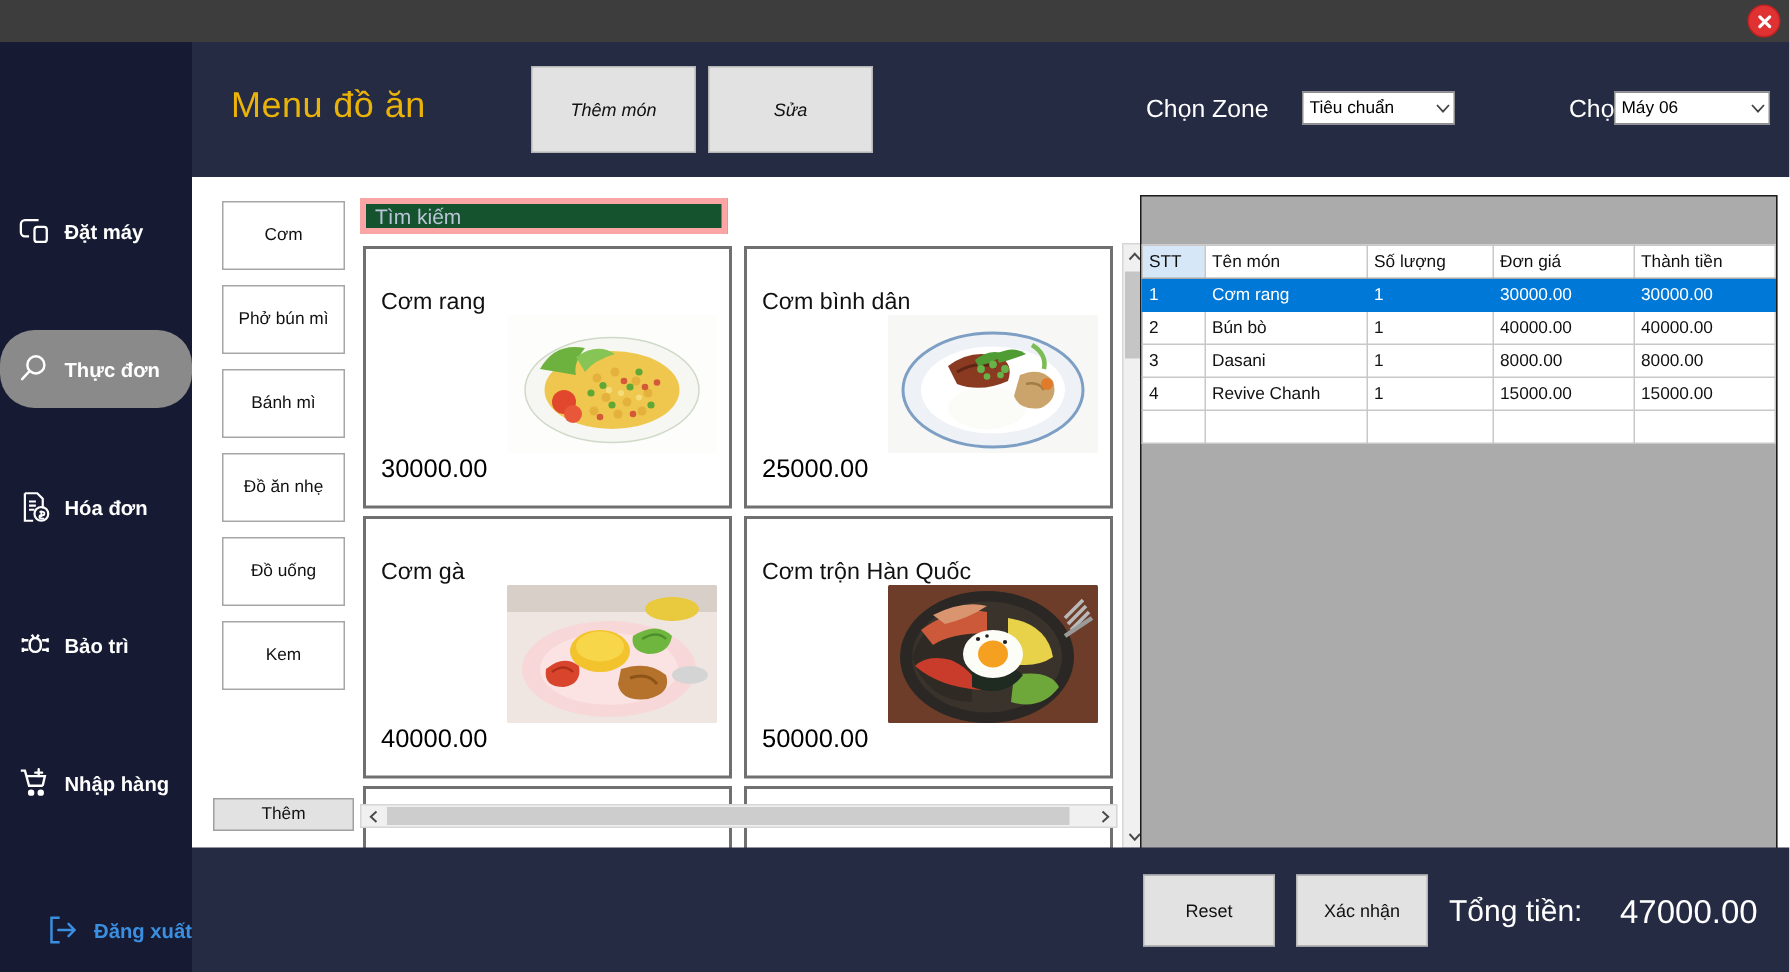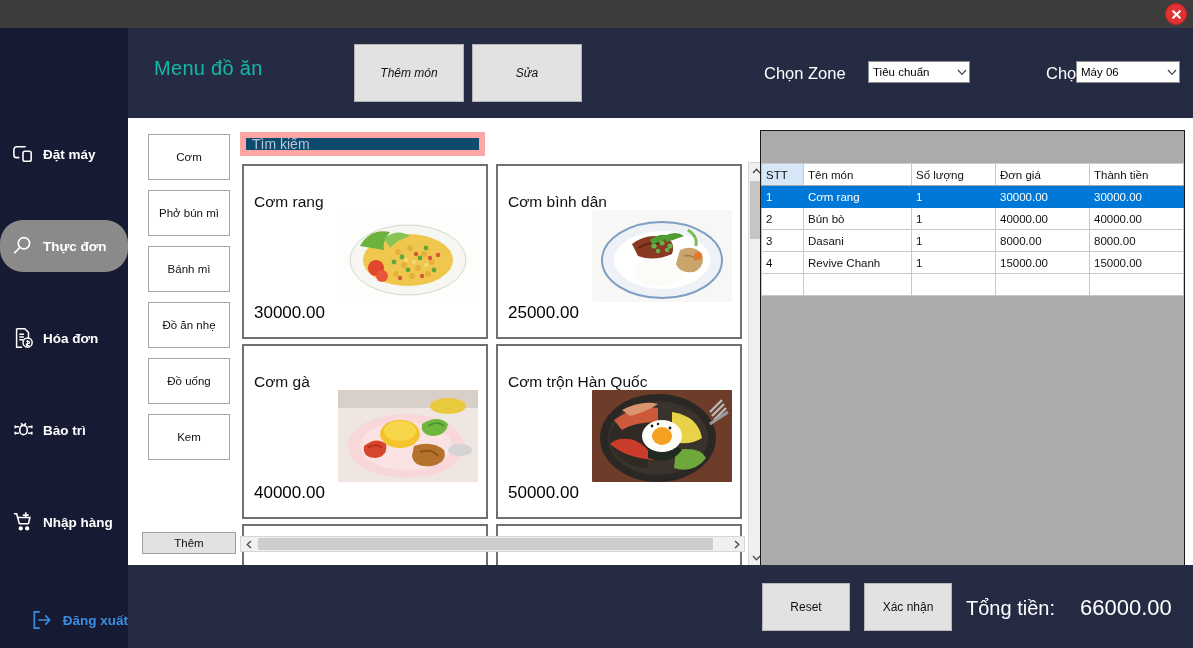--- a/index.html
+++ b/index.html
@@ -49,21 +49,21 @@
   .side-item.logout .ico svg { stroke: #3b8fe0; }
 
   
   .header {
     position: absolute; left: 128px; top: 28px;
     width: 1065px; height: 90px;
     background: #262b44;
   }
   .page-title {
     position: absolute; left: 26px; top: 29px;
-    color: #14b8a6; font-size: 20px; letter-spacing: 0.3px;
+    color: #eab308; font-size: 24px; letter-spacing: 0.3px;
   }
   .hbtn {
     position: absolute; top: 16px;
     width: 110px; height: 58px;
     background: #e2e2e2;
     border: 1px solid #b5b5b5;
     font-family: "Liberation Sans", sans-serif;
     font-size: 12px; color: #111111;
     cursor: pointer;
     font-style: italic;
@@ -114,21 +114,21 @@
     width: 94px; height: 22px;
     background: #e2e2e2; border: 1px solid #a0a0a0;
     font-family: "Liberation Sans", sans-serif;
     font-size: 11.5px; color: #111; cursor: pointer;
   }
 
   
   .search-box {
     position: absolute; left: 112px; top: 14px;
     width: 245px; height: 24px;
-    background: #0c4a6e; border: 6px solid #fca5a5;
+    background: #14532d; border: 4px solid #fca5a5;
     display: flex; align-items: center; padding-left: 6px;
     cursor: text;
   }
   .search-box .ph { color: #b9c4d6; font-size: 14px; }
 
   
   .cards-region {
     position: absolute; left: 112px; top: 44px;
     width: 505px; height: 444px;
     background: #ffffff;
@@ -598,16 +598,16 @@
         </tbody>
       </table>
     </div>
 
   </div>
 
   <div class="bottom-bar">
     <button class="bbtn" id="btn-reset">Reset</button>
     <button class="bbtn" id="btn-xacnhan">Xác nhận</button>
     <div class="total-label">Tổng tiền:</div>
-    <div class="total-value">66000.00</div>
+    <div class="total-value">47000.00</div>
   </div>
 
 </div>
 
 </body></html>

